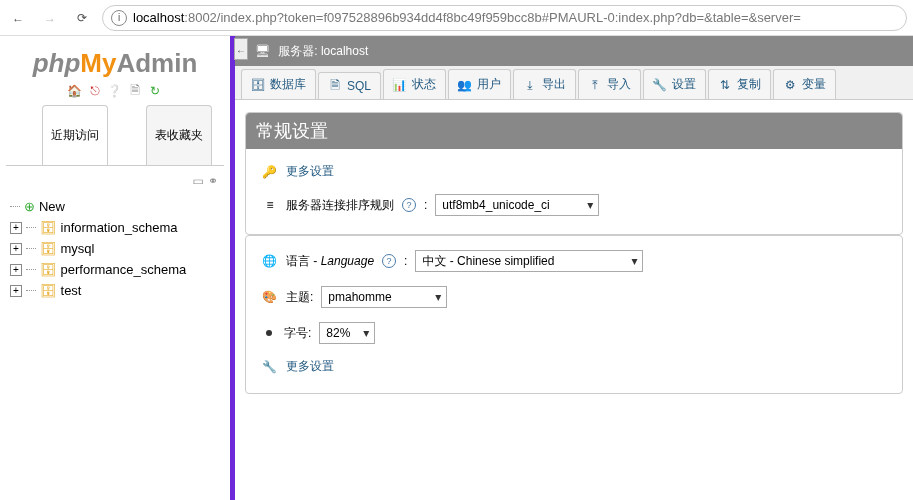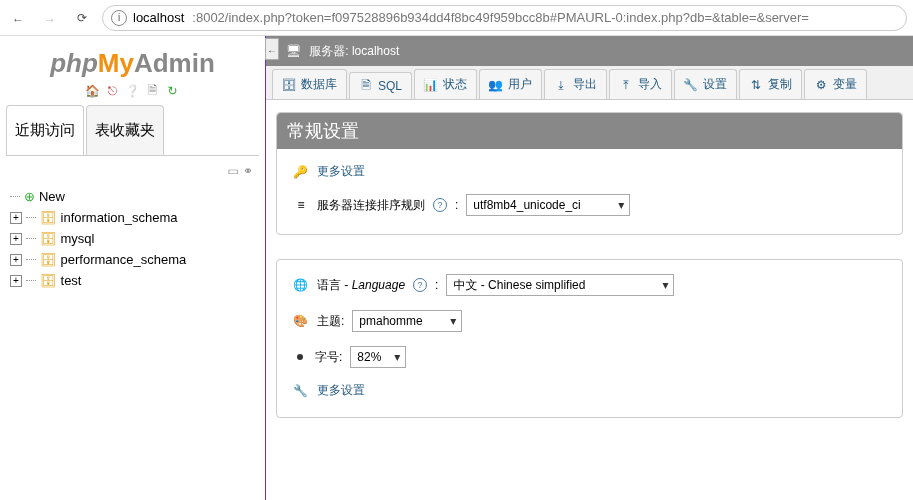--- a/index.html
+++ b/index.html
@@ -5,32 +5,32 @@
 * { box-sizing: border-box; margin: 0; padding: 0; font-family: Arial, "Microsoft YaHei", sans-serif; }
 body { width: 913px; height: 500px; overflow: hidden; background: #fff; font-size: 12px; }
 
 .browser-bar { height: 36px; display: flex; align-items: center; padding: 0 6px; border-bottom: 1px solid #ddd; gap: 8px; }
 .br-btn { width: 24px; height: 24px; display: flex; align-items: center; justify-content: center; color: #555; cursor: pointer; }
 .br-btn.dis { color: #bbb; }
 .url-wrap { flex: 1; display: flex; align-items: center; border: 1px solid #ccc; border-radius: 14px; height: 26px; padding: 0 8px; gap: 6px; color: #555; }
 .info-icon { width:16px; height:16px; border:1px solid #888; border-radius:50%; display:flex; align-items:center; justify-content:center; font-size:10px; }
 .url { flex:1; font-size:13px; white-space:nowrap; overflow:hidden; }
 .url .host { color:#000; }
-.url .rest { color:#777;padding-left:8px; }
+.url .rest { color:#777; }
 
 .app { display:flex; height:464px; }
-.sidebar { width:266px; border-right:1px solid #6d28d9; padding:4px 6px 0 6px; }
+.sidebar { width:235px; border-right:5px solid #6d28d9; padding:4px 6px 0 6px; }
 .logo { text-align:center; padding:8px 0 4px; font-size:26px; font-weight:bold; }
 .logo .php { color:#888; font-style:italic; }
 .logo .my { color:#f29111; }
 .logo .admin { color:#888; }
 .logo-icons { display:flex; justify-content:center; gap:4px; margin-bottom:6px; }
 .logo-icons span { width:16px; height:16px; display:flex; align-items:center; justify-content:center; font-size:12px; }
 .nav-tabs { border-bottom:1px solid #ccc; display:flex; gap:2px; margin-bottom:6px; }
-.nav-tab { border:1px solid #ccc; border-bottom:none; padding:15px 8px; border-radius:4px 4px 0 0; background:#f5f5f5; font-size:15px; }
+.nav-tab { border:1px solid #ccc; border-bottom:none; padding:21px 8px; border-radius:4px 4px 0 0; background:#f5f5f5; font-size:12px;margin-left:36px; }
 .nav-tab.active { background:#fff; }
 .mini-icons { display:flex; justify-content:flex-end; gap:4px; padding:2px 6px 8px; color:#888; }
 .mini-icons span { font-size:12px; }
 .tree { padding-left:4px; }
 .tree-item { display:flex; align-items:center; gap:4px; padding:3px 0; font-size:13px; }
 .exp { width:12px; height:12px; border:1px solid #888; display:flex; align-items:center; justify-content:center; font-size:10px; line-height:1; background:#fff; }
 .line { width:10px; border-top:1px dotted #999; display:inline-block; }
 .dbic { color:#e09b00; }
 .tree-item span.txt { color:#000; }
 .tree-item.new .txt { color:#000; }
@@ -41,34 +41,34 @@
 
 .server-bar { background:#888; color:#fff; height:30px; display:flex; align-items:center; padding:0 8px 0 20px; font-size:12px; gap:6px; }
 .server-bar .srv-ic { margin-right:2px; }
 
 .tabs-bar { display:flex; background:#f0f0f0; border-bottom:1px solid #ccc; height:34px; align-items:flex-end; }
 .tab { display:flex; align-items:center; gap:5px; padding:6px 9px; border:1px solid #ccc; border-bottom:none; background:#f5f5f5; margin-left:2px; border-radius:3px 3px 0 0; font-size:12px; color:#235a81; cursor:pointer; white-space:nowrap; }
 .tab.first { margin-left:6px; }
 .tab .tic { width:14px; height:14px; display:flex; align-items:center; justify-content:center; }
 .tab span.tt { color:#235a81; }
 
-.panel-area { padding:12px 10px 12px 10px; background:#fff; display:flex; flex-direction:column; gap:24px; overflow:auto; flex:1; }
+.panel-area { padding:12px 10px 12px 10px; background:#fff; display:flex; flex-direction:column; overflow:auto; flex:1; }
 .panel { border:1px solid #ccc; border-radius:4px; }
 .panel-header { background:#888; color:#fff; font-size:18px; padding:6px 10px; border-radius:4px 4px 0 0; }
 .panel-body { padding:14px 16px 18px 16px; }
 .row { display:flex; align-items:center; gap:8px; margin-bottom:14px; font-size:12px; }
 .row:last-child { margin-bottom:0; }
 .ic { width:16px; height:16px; display:flex; align-items:center; justify-content:center; }
 .lnk { color:#235a81; cursor:pointer; }
 .help { width:14px; height:14px; border:1px solid #4a7aa8; border-radius:50%; color:#4a7aa8; font-size:9px; display:flex; align-items:center; justify-content:center; }
 .sel { border:1px solid #aaa; height:22px; padding:2px 18px 2px 6px; background:#fff; position:relative; font-size:12px; display:flex; align-items:center; }
 .sel::after { content:"▾"; position:absolute; right:5px; color:#333; }
 .sel.wide { width:164px; }
 .sel.med { width:228px; }
-.sel.sm { width:110px; }
+.sel.sm { width:126px; }
 .sel.xs { width:56px; }
 .it { font-style:italic; }
 .bul { width:6px; height:6px; background:#333; border-radius:50%; margin:0 4px; }
 </style>
 </head>
 <body>
 
 <div class="browser-bar">
   <div class="br-btn">←</div>
   <div class="br-btn dis">→</div>

